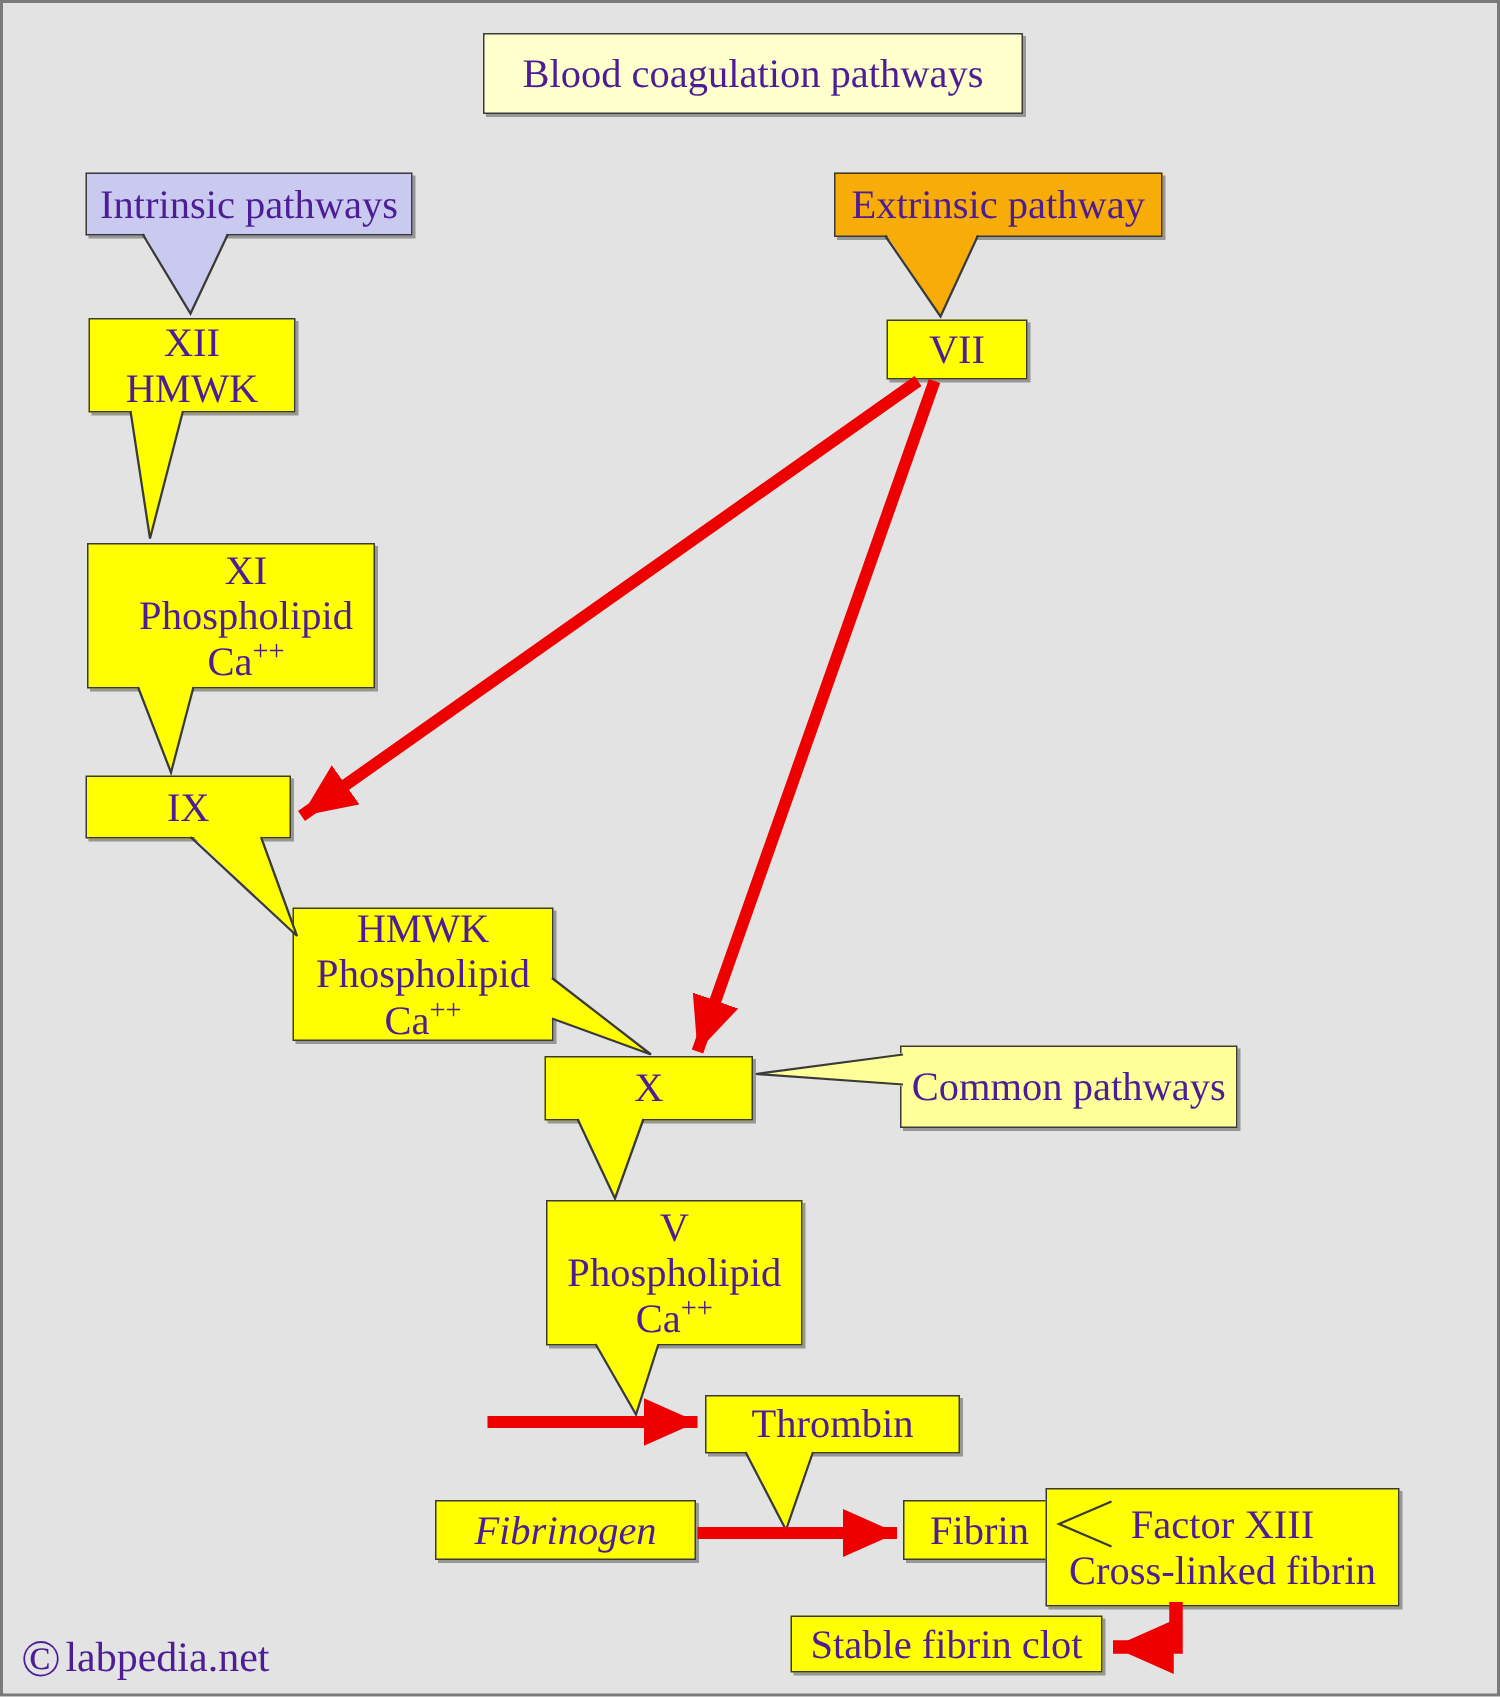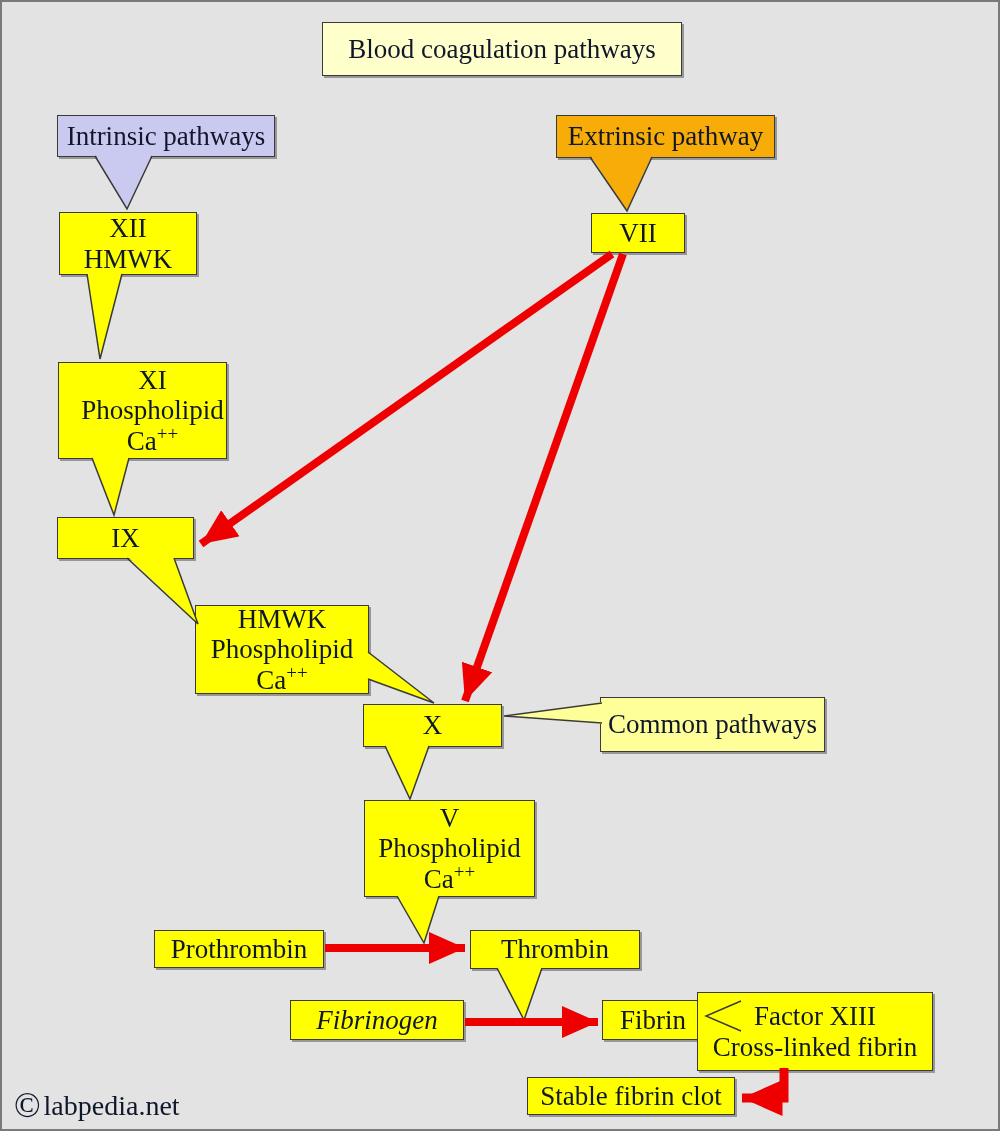--- a/index.html
+++ b/index.html
@@ -5,21 +5,21 @@
   html, body { margin: 0; padding: 0; background: #cfcfcf; }
   .canvas {
     position: relative;
     width: 1000px;
     height: 1131px;
     background: #e3e3e3;
     border: 2px solid #7a7a7a;
     box-sizing: border-box;
     overflow: hidden;
     font-family: "Liberation Serif", "DejaVu Serif", serif;
-    color: #0f172a;
+    color: #4c1d95;
   }
   .box {
     position: absolute;
     display: flex;
     flex-direction: column;
     align-items: center;
     justify-content: center;
     text-align: center;
     box-sizing: border-box;
     background: #ffff00;
@@ -30,21 +30,21 @@
     z-index: 2;
   }
   .box .line { white-space: nowrap; }
   sup { font-size: 19px; line-height: 0; }
   
   .b-title       { left: 320px; top: 20px;  width: 360px; height: 54px; background: #ffffcc; }
   .b-intrinsic   { left: 55px;  top: 113px; width: 218px; height: 42px; background: #cacaf0; }
   .b-xii         { left: 57px;  top: 210px; width: 138px; height: 63px; }
   .b-extrinsic   { left: 554px; top: 113px; width: 219px; height: 43px; background: #f7ac07; }
   .b-vii         { left: 589px; top: 211px; width: 94px;  height: 40px; }
-  .b-xi          { left: 56px;  top: 360px; width: 169px; height: 97px; padding-left: 20px; }
+  .b-xi          { left: 56px;  top: 360px; width: 192px; height: 97px; padding-left: 20px; }
   .b-ix          { left: 55px;  top: 515px; width: 137px; height: 42px; }
   .b-viii        { left: 193px; top: 603px; width: 174px; height: 89px; }
   .b-x           { left: 361px; top: 702px; width: 139px; height: 43px; }
   .b-common      { left: 598px; top: 695px; width: 225px; height: 55px; background: #ffff99; }
   .b-v           { left: 362px; top: 798px; width: 171px; height: 97px; }
   .b-prothrombin { left: 152px; top: 928px; width: 170px; height: 38px; }
   .b-thrombin    { left: 468px; top: 928px; width: 170px; height: 39px; }
   .b-fibrinogen  { left: 288px; top: 998px; width: 174px; height: 40px; font-style: italic; }
   .b-fibrin      { left: 600px; top: 998px; width: 102px; height: 40px; }
   .b-factor13    { left: 695px; top: 990px; width: 236px; height: 79px; }
@@ -117,23 +117,20 @@
   <div class="box b-common">
     <div class="line">Common pathways</div>
   </div>
 
   <div class="box b-v">
     <div class="line">V</div>
     <div class="line">Phospholipid</div>
     <div class="line"><span>Ca</span><sup>++</sup></div>
   </div>
 
-  <div class="box b-prothrombin">
-    <div class="line">Prothrombin</div>
-  </div>
 
   <div class="box b-thrombin">
     <div class="line">Thrombin</div>
   </div>
 
   <div class="box b-fibrinogen">
     <div class="line">Fibrinogen</div>
   </div>
 
   <div class="box b-fibrin">

